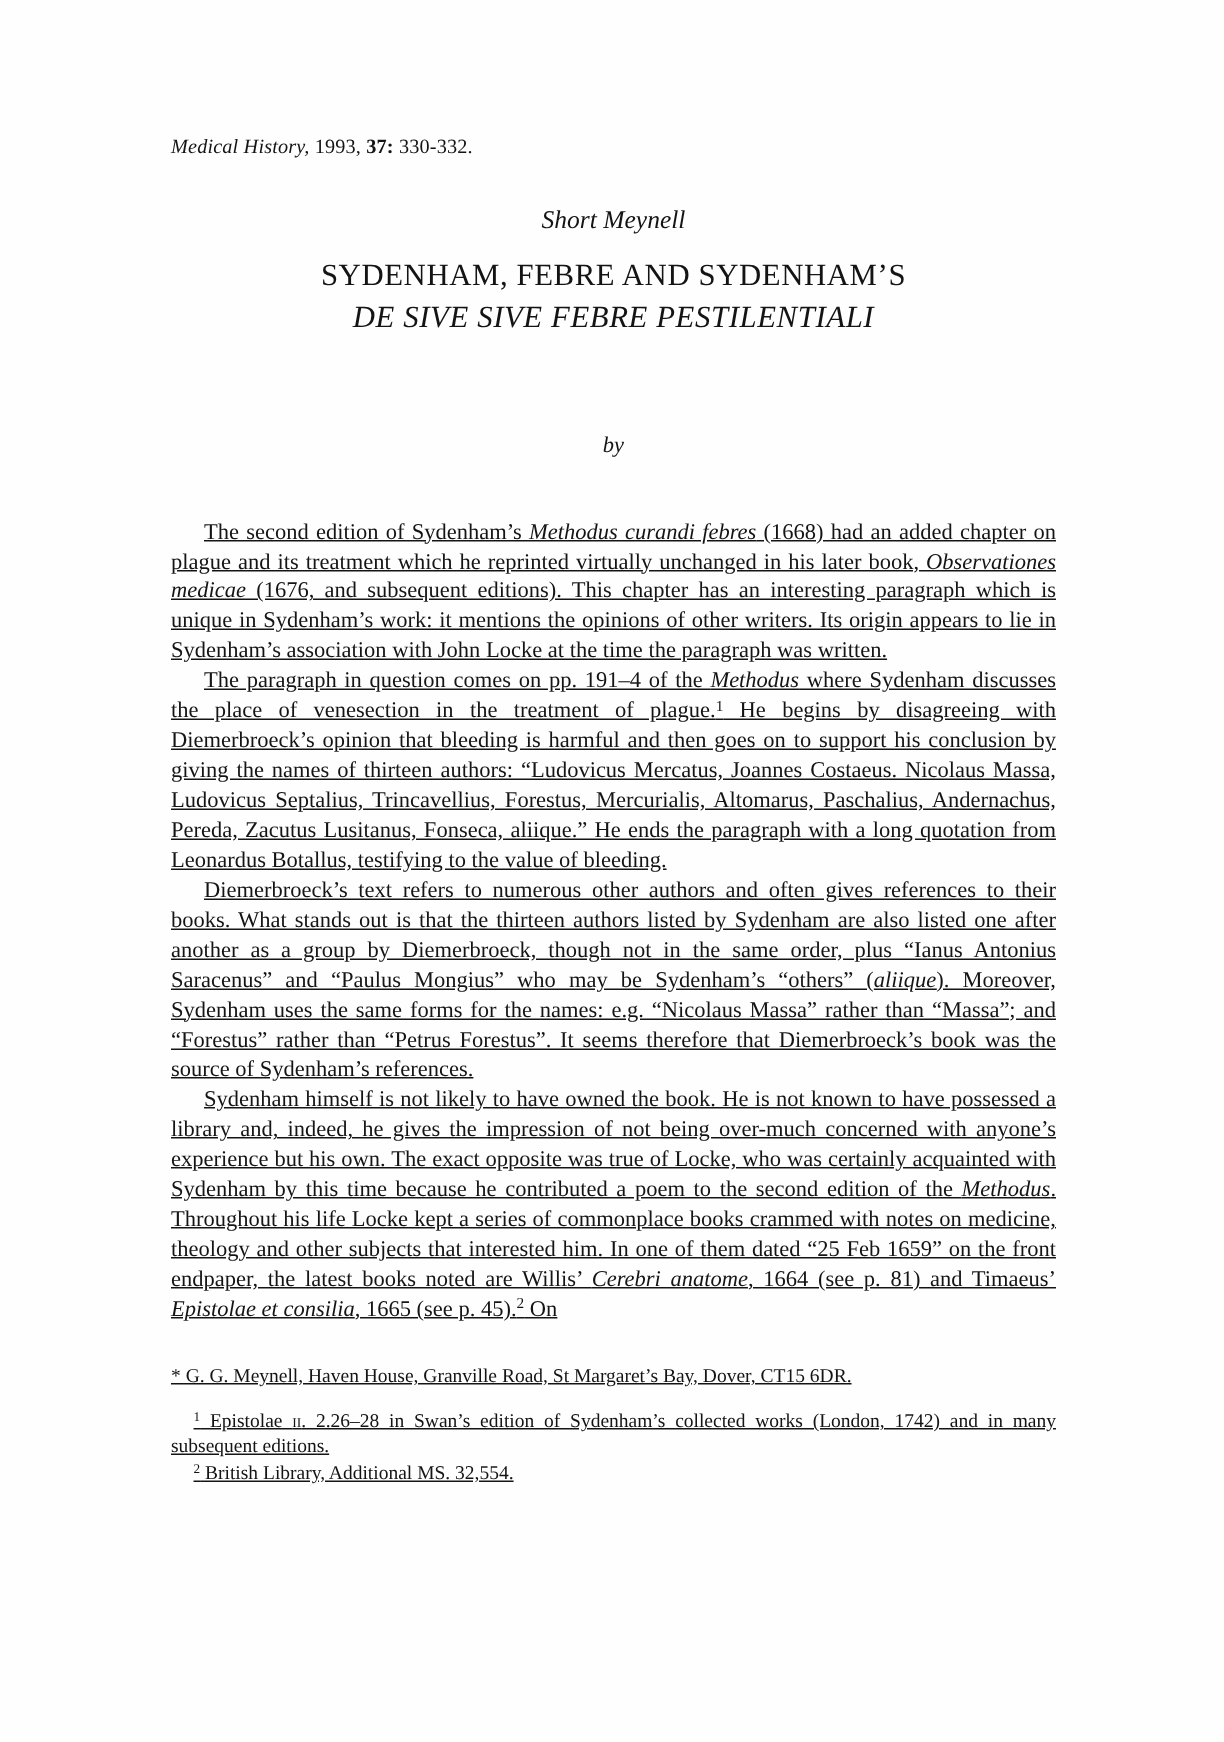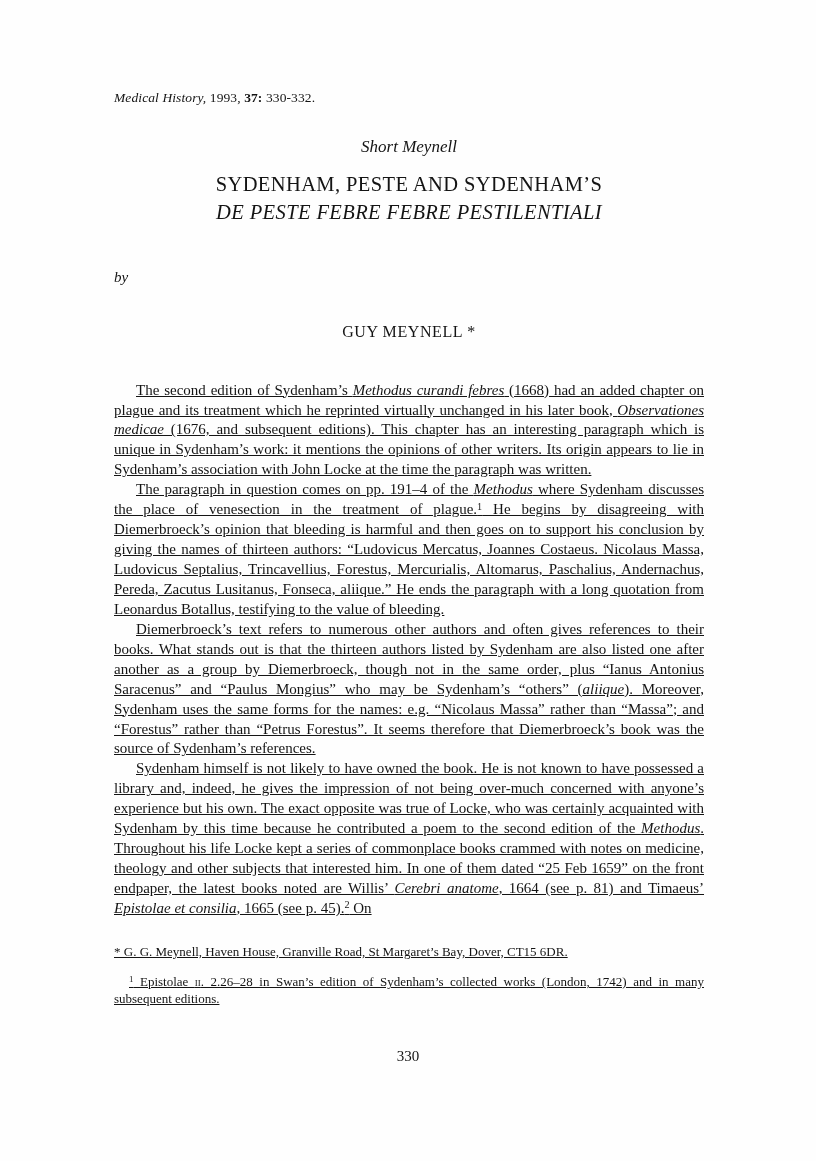--- a/index.html
+++ b/index.html
@@ -21,21 +21,21 @@
   .title {
     margin: 13px 0 0 0;
     text-align: center;
     font-weight: normal;
     font-size: 20.5px;
     line-height: 1.38;
     letter-spacing: 0.4px;
   }
   .title-line { display: block; }
   .title-line.italic { font-style: italic; }
-  .byline-by { font-style: italic; font-size: 15px; margin-top: 42px; }
+  .byline-by { text-align: center; font-style: italic; font-size: 15px; margin-top: 62px; }
   .author { text-align: center; font-size: 16px; margin-top: 37px; letter-spacing: 0.6px; }
   .body-text { margin-top: 40px; font-size: 15px; line-height: 1.33; text-align: justify; }
   .para { margin: 0; text-decoration: underline; }
   .body-text .para.indent { text-indent: 22px; }
   .footnotes { margin-top: 24px; font-size: 13px; line-height: 1.33; text-align: justify; }
   .footnotes .para.indent { text-indent: 15px; }
   .footnotes .para:nth-child(2) { margin-top: 13px; }
   .page-number { position: absolute; top: 1048px; left: 0; width: 100%; text-align: center; font-size: 15px; }
   .run-i { font-style: italic; }
   .run-b { font-weight: bold; }
@@ -45,35 +45,34 @@
 </head>
 <body>
 
 <div class="page">
 
   <div class="journal-line"><span class="run-i">Medical History,</span><span> 1993, </span><span class="run-b">37:</span><span> 330-332.</span></div>
 
   <div class="section-label">Short Meynell</div>
 
   <h1 class="title">
-    <span class="title-line">SYDENHAM, PESTE AND SYDENHAM’S</span>
-    <span class="title-line italic">DE PESTE FEBRE FEBRE PESTILENTIALI</span>
+    <span class="title-line">SYDENHAM, FEBRE AND SYDENHAM’S</span>
+    <span class="title-line italic">DE SIVE SIVE FEBRE PESTILENTIALI</span>
   </h1>
 
   <div class="byline-by">by</div>
 
-  <div class="author">GUY MEYNELL *</div>
 
   <div class="body-text">
       <p class="para indent"><span>The second edition of Sydenham’s </span><span class="run-i">Methodus curandi febres</span><span> (1668) had an added chapter on plague and its treatment which he reprinted virtually unchanged in his later book, </span><span class="run-i">Observationes medicae</span><span> (1676, and subsequent editions). This chapter has an interesting paragraph which is unique in Sydenham’s work: it mentions the opinions of other writers. Its origin appears to lie in Sydenham’s association with John Locke at the time the paragraph was written.</span></p>
       <p class="para indent"><span>The paragraph in question comes on pp. 191–4 of the </span><span class="run-i">Methodus</span><span> where Sydenham discusses the place of venesection in the treatment of plague.</span><span class="run-sup">1</span><span> He begins by disagreeing with Diemerbroeck’s opinion that bleeding is harmful and then goes on to support his conclusion by giving the names of thirteen authors: “Ludovicus Mercatus, Joannes Costaeus. Nicolaus Massa, Ludovicus Septalius, Trincavellius, Forestus, Mercurialis, Altomarus, Paschalius, Andernachus, Pereda, Zacutus Lusitanus, Fonseca, aliique.” He ends the paragraph with a long quotation from Leonardus Botallus, testifying to the value of bleeding.</span></p>
       <p class="para indent"><span>Diemerbroeck’s text refers to numerous other authors and often gives references to their books. What stands out is that the thirteen authors listed by Sydenham are also listed one after another as a group by Diemerbroeck, though not in the same order, plus “Ianus Antonius Saracenus” and “Paulus Mongius” who may be Sydenham’s “others” (</span><span class="run-i">aliique</span><span>). Moreover, Sydenham uses the same forms for the names: e.g. “Nicolaus Massa” rather than “Massa”; and “Forestus” rather than “Petrus Forestus”. It seems therefore that Diemerbroeck’s book was the source of Sydenham’s references.</span></p>
       <p class="para indent"><span>Sydenham himself is not likely to have owned the book. He is not known to have possessed a library and, indeed, he gives the impression of not being over-much concerned with anyone’s experience but his own. The exact opposite was true of Locke, who was certainly acquainted with Sydenham by this time because he contributed a poem to the second edition of the </span><span class="run-i">Methodus</span><span>. Throughout his life Locke kept a series of commonplace books crammed with notes on medicine, theology and other subjects that interested him. In one of them dated “25 Feb 1659” on the front endpaper, the latest books noted are Willis’ </span><span class="run-i">Cerebri anatome</span><span>, 1664 (see p. 81) and Timaeus’ </span><span class="run-i">Epistolae et consilia</span><span>, 1665 (see p. 45).</span><span class="run-sup">2</span><span> On</span></p>
     </div>
 
   <div class="footnotes">
       <p class="para"><span>* G. G. Meynell, Haven House, Granville Road, St Margaret’s Bay, Dover, CT15 6DR.</span></p>
       <p class="para indent"><span class="run-sup">1</span><span> Epistolae </span><span class="run-sc">ii</span><span>. 2.26–28 in Swan’s edition of Sydenham’s collected works (London, 1742) and in many subsequent editions.</span></p>
+      <p class="para indent"><span class="run-sup">2</span><span> British Library, Additional MS. 32,554.</span></p>
     </div>
 
-  <div class="page-number">330</div>
 
 </div>
 
 </body></html>

